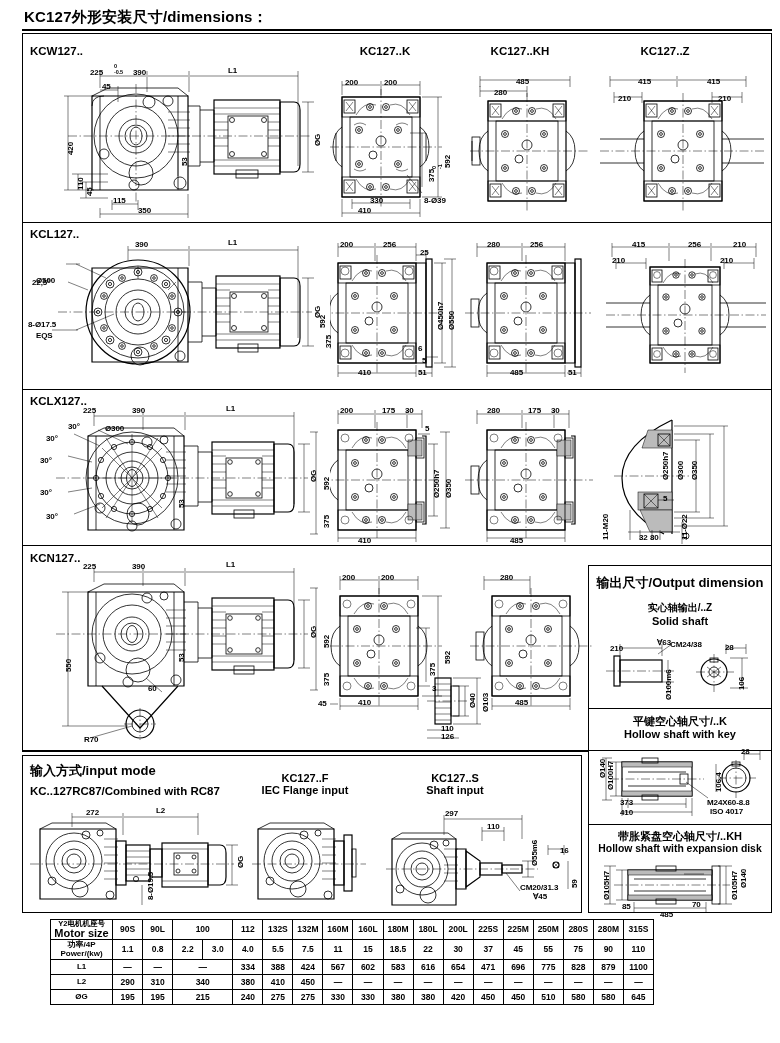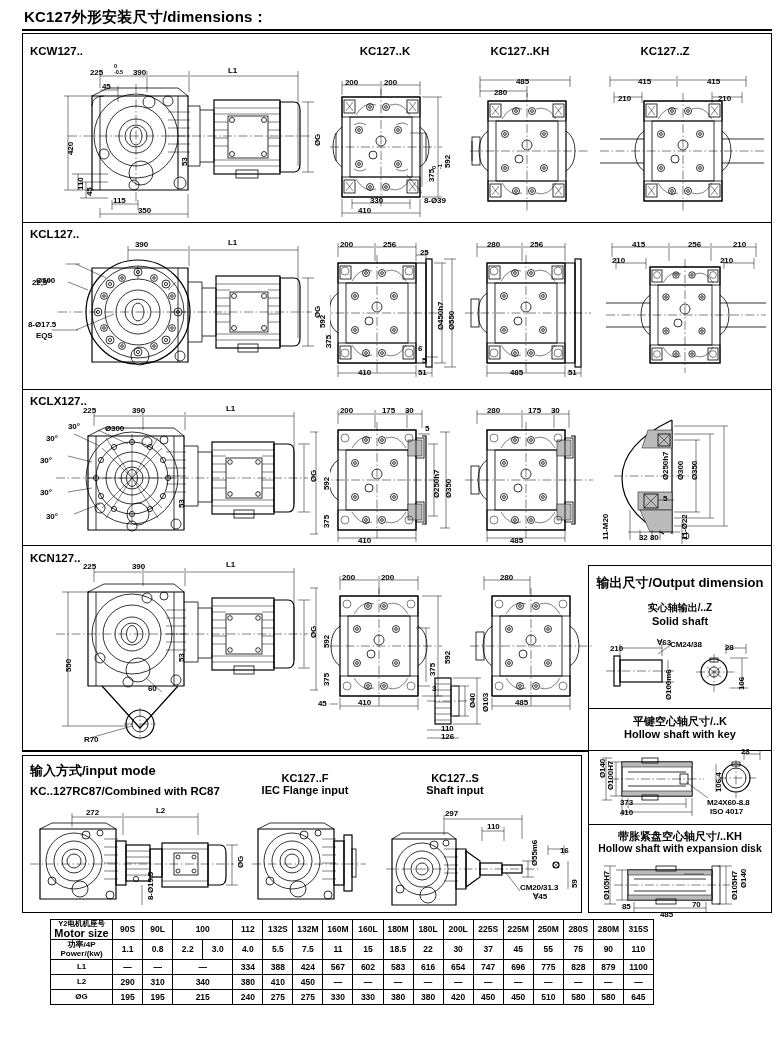--- a/index.html
+++ b/index.html
@@ -1692,21 +1692,21 @@
         <td>—</td>
         <td colspan="2">—</td>
         <td>334</td>
         <td>388</td>
         <td>424</td>
         <td>567</td>
         <td>602</td>
         <td>583</td>
         <td>616</td>
         <td>654</td>
-        <td>747</td>
+        <td>471</td>
         <td>696</td>
         <td>775</td>
         <td>828</td>
         <td>879</td>
         <td>1100</td>
       </tr>
       <tr>
         <td class="rowhdr">L2</td>
         <td>290</td>
         <td>310</td>

